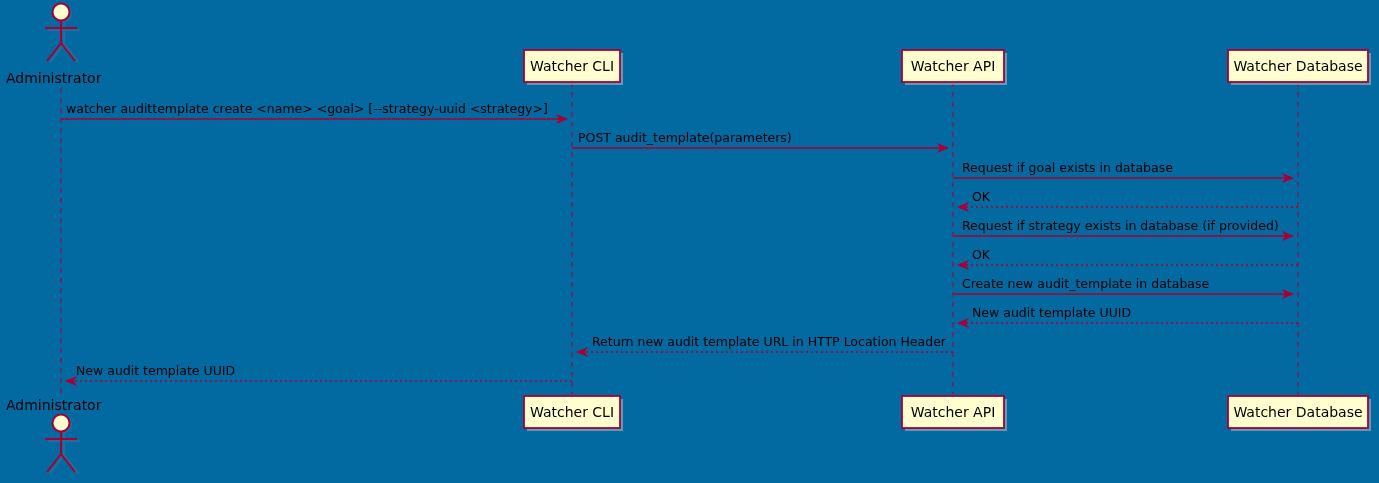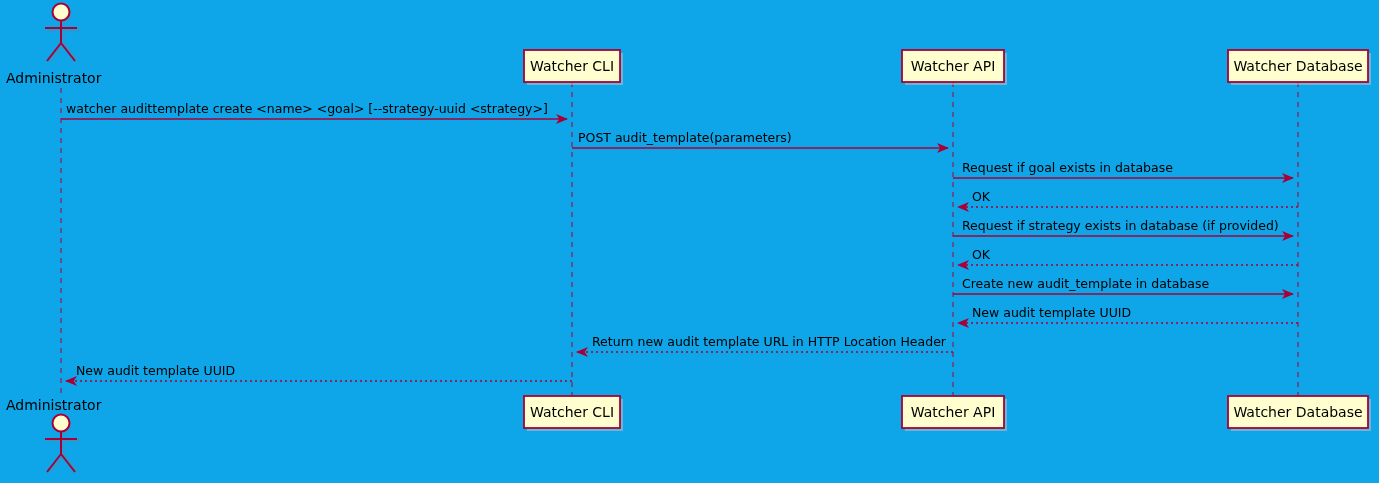--- a/index.html
+++ b/index.html
@@ -7,21 +7,21 @@
     padding: 0;
     background: #FFFFFF;
   }
   body {
     font-family: "DejaVu Sans", sans-serif;
   }
   #diagram-root {
     position: relative;
     width: 1379px;
     height: 483px;
-    background: #0ea5e9;
+    background: #0369a1;
     overflow: hidden;
   }
   svg.diagram-canvas {
     position: absolute;
     left: 0;
     top: 0;
     width: 1379px;
     height: 483px;
   }
   .msg-label {

